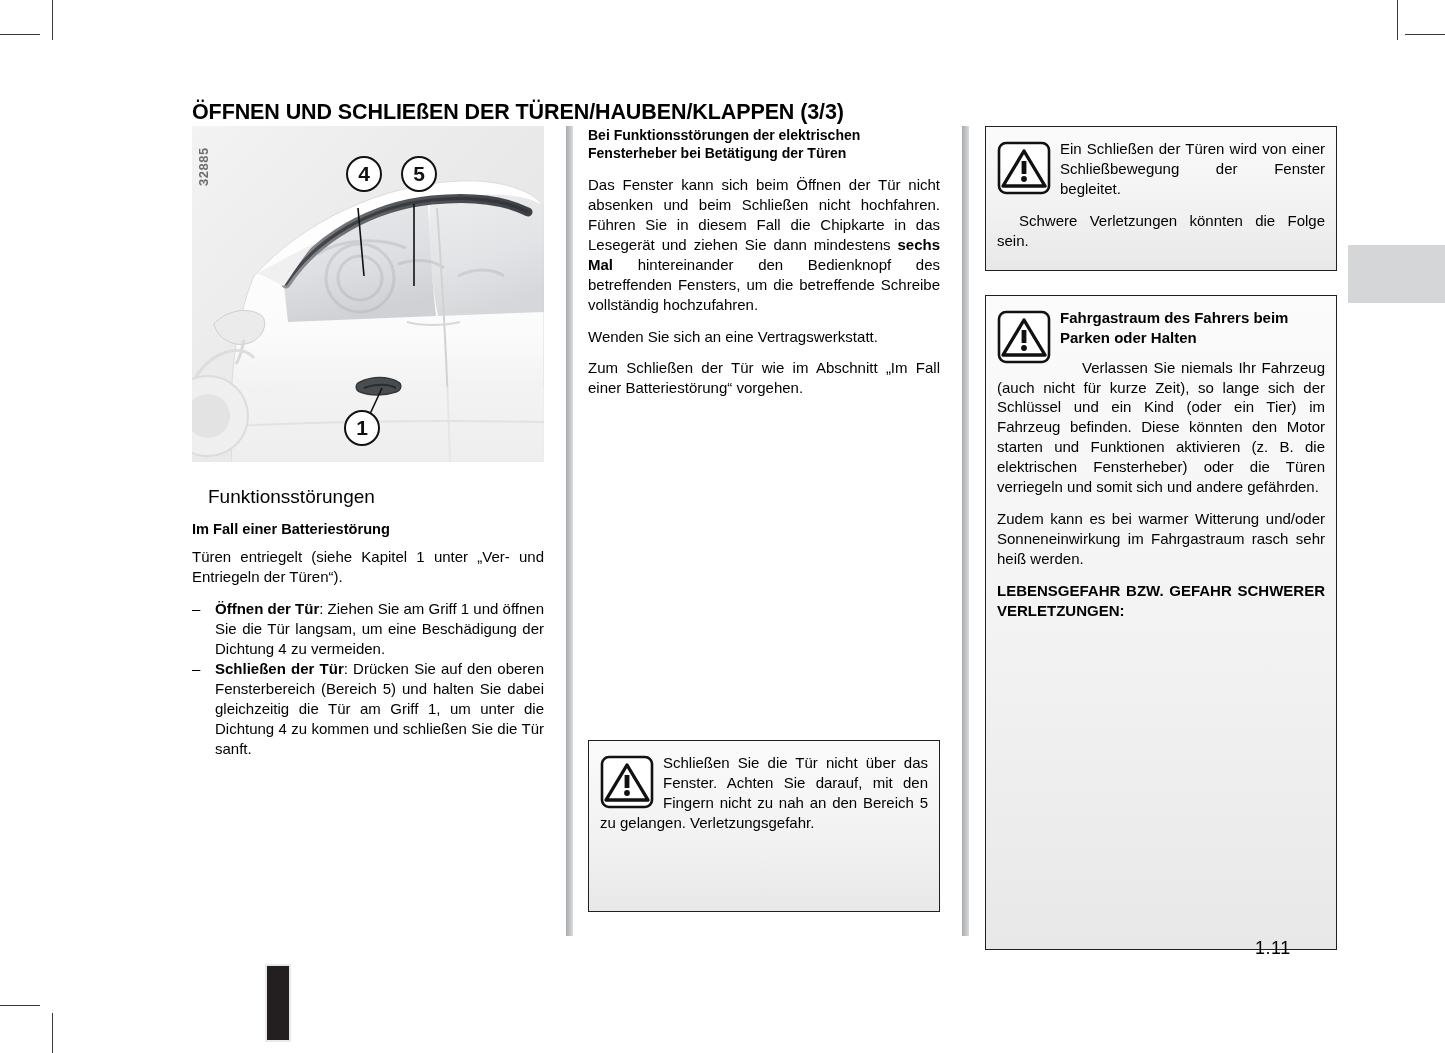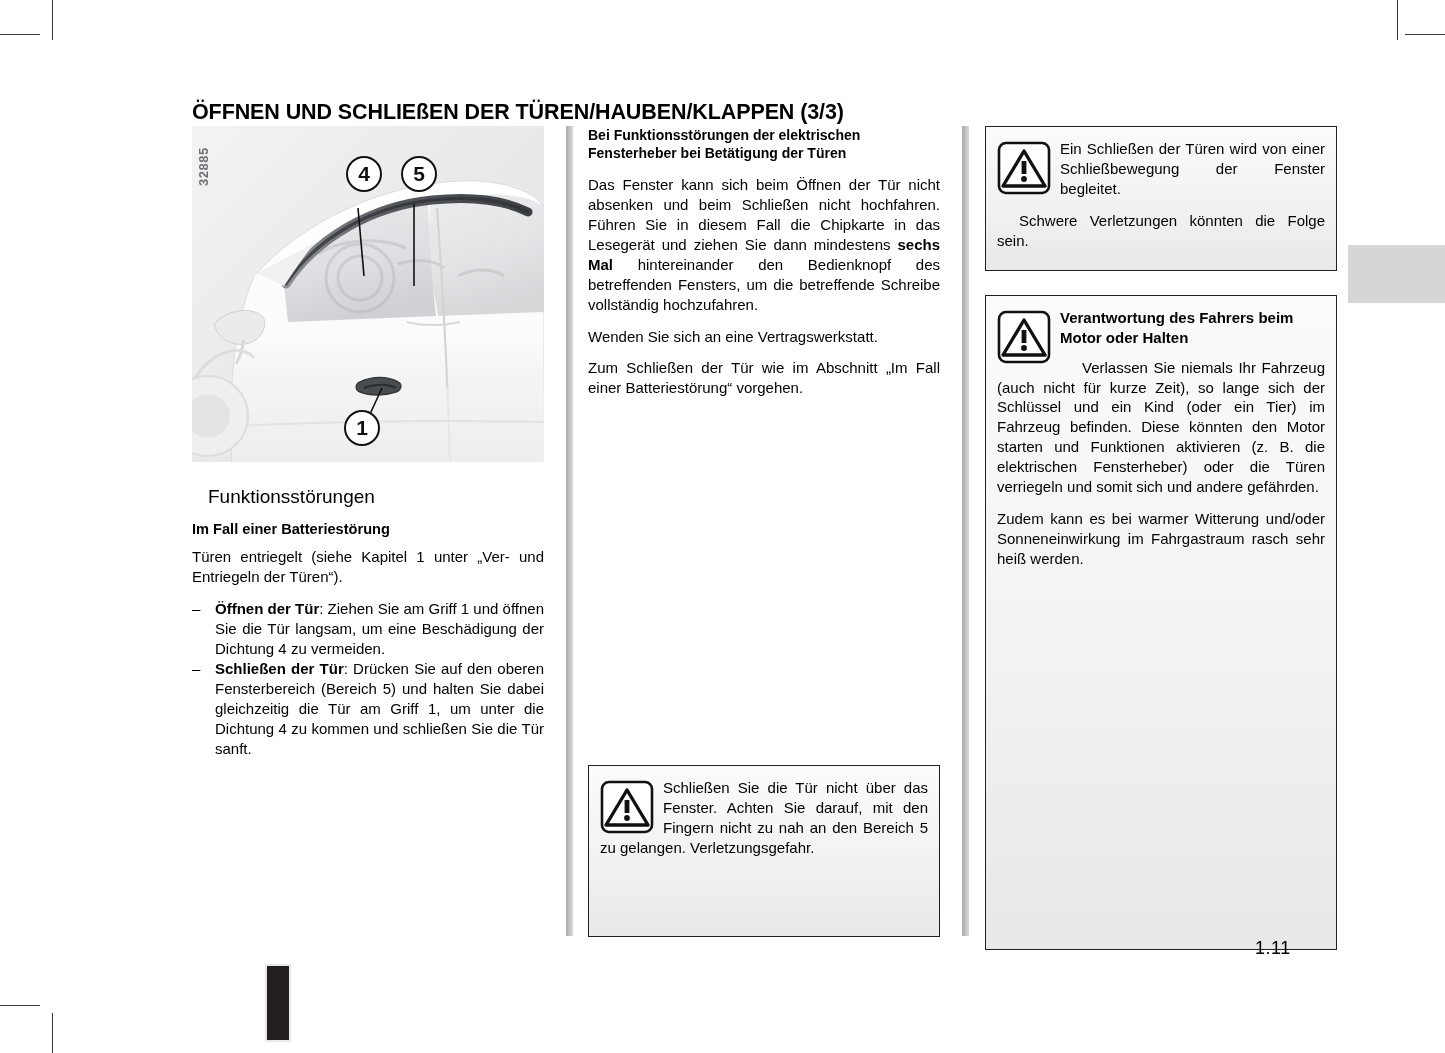--- a/index.html
+++ b/index.html
@@ -178,21 +178,21 @@
   .warnbox p.upper {
     font-weight: bold;
     text-align: justify;
   }
 
   #warn-1 { height: 145px; }
   #warn-2 { margin-top: 24px; height: 655px; }
   #warn-3 {
     position: absolute;
     left: 588px;
-    top: 765px;
+    top: 740px;
     width: 352px;
     height: 172px;
   }
 
   
   #page-number {
     position: absolute;
     left: 1255px;
     top: 938px;
     font-size: 18px;
@@ -345,19 +345,20 @@
     <p class="indent lastp">Schwere Verletzungen könnten die Folge sein.</p>
   </div>
 
   <div class="warnbox" id="warn-2">
     <svg class="warn-icon" viewBox="0 0 54 54">
       <rect x="2" y="2" width="50" height="50" rx="7" ry="7" fill="#ffffff" stroke="#111" stroke-width="2.6"></rect>
       <path d="M27 10 L48 45 L6 45 Z" fill="none" stroke="#111" stroke-width="3.4" stroke-linejoin="round"></path>
       <rect x="24.6" y="20" width="4.8" height="13" fill="#111"></rect>
       <circle cx="27" cy="38" r="2.9" fill="#111"></circle>
     </svg>
-    <h4>Verantwortung des Fahrers beim Motor oder Halten</h4>
+    <h4>Fahrgastraum des Fahrers beim Parken oder Halten</h4>
     <p class="indent">Verlassen Sie niemals Ihr Fahrzeug (auch nicht für kurze Zeit), so lange sich der Schlüssel und ein Kind (oder ein Tier) im Fahrzeug befinden. Diese könnten den Motor starten und Funktionen aktivieren (z. B. die elektrischen Fensterheber) oder die Türen verriegeln und somit sich und andere gefährden.</p>
     <p>Zudem kann es bei warmer Witterung und/oder Sonneneinwirkung im Fahrgastraum rasch sehr heiß werden.</p>
+    <p class="upper lastp">LEBENSGEFAHR BZW. GEFAHR SCHWERER VERLETZUNGEN:</p>
   </div>
 </div>
 
 <div id="page-number">1.11</div>
 
 </body></html>

